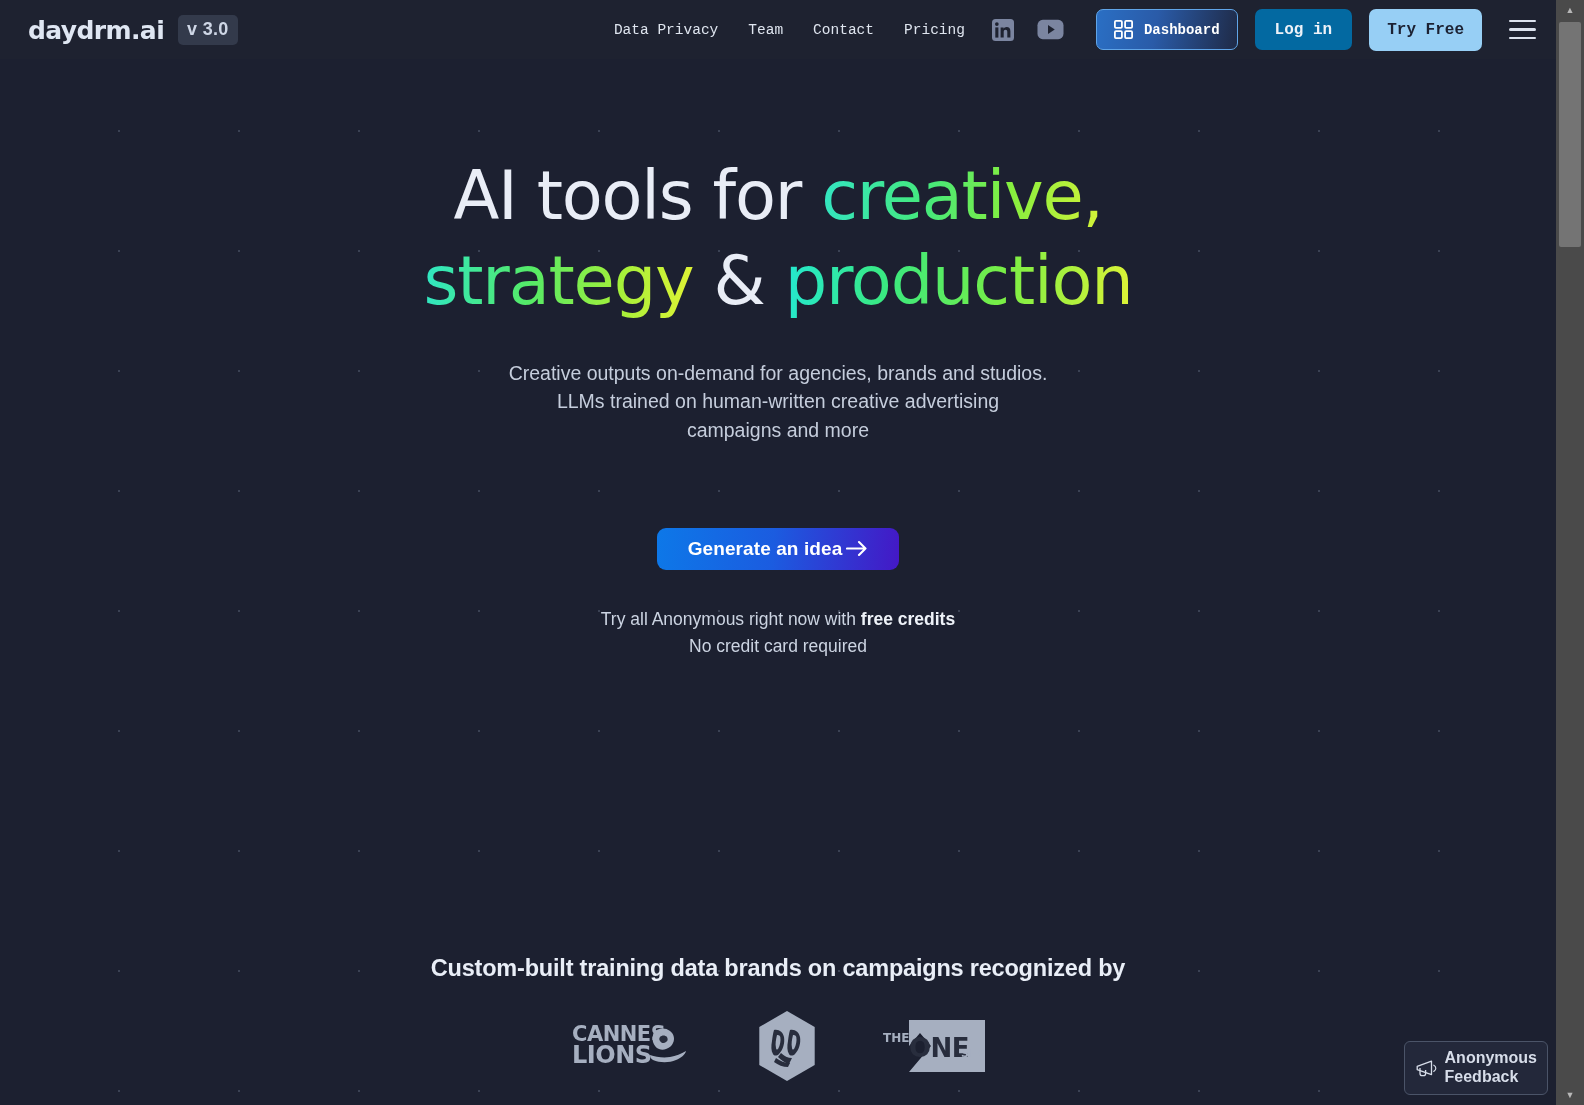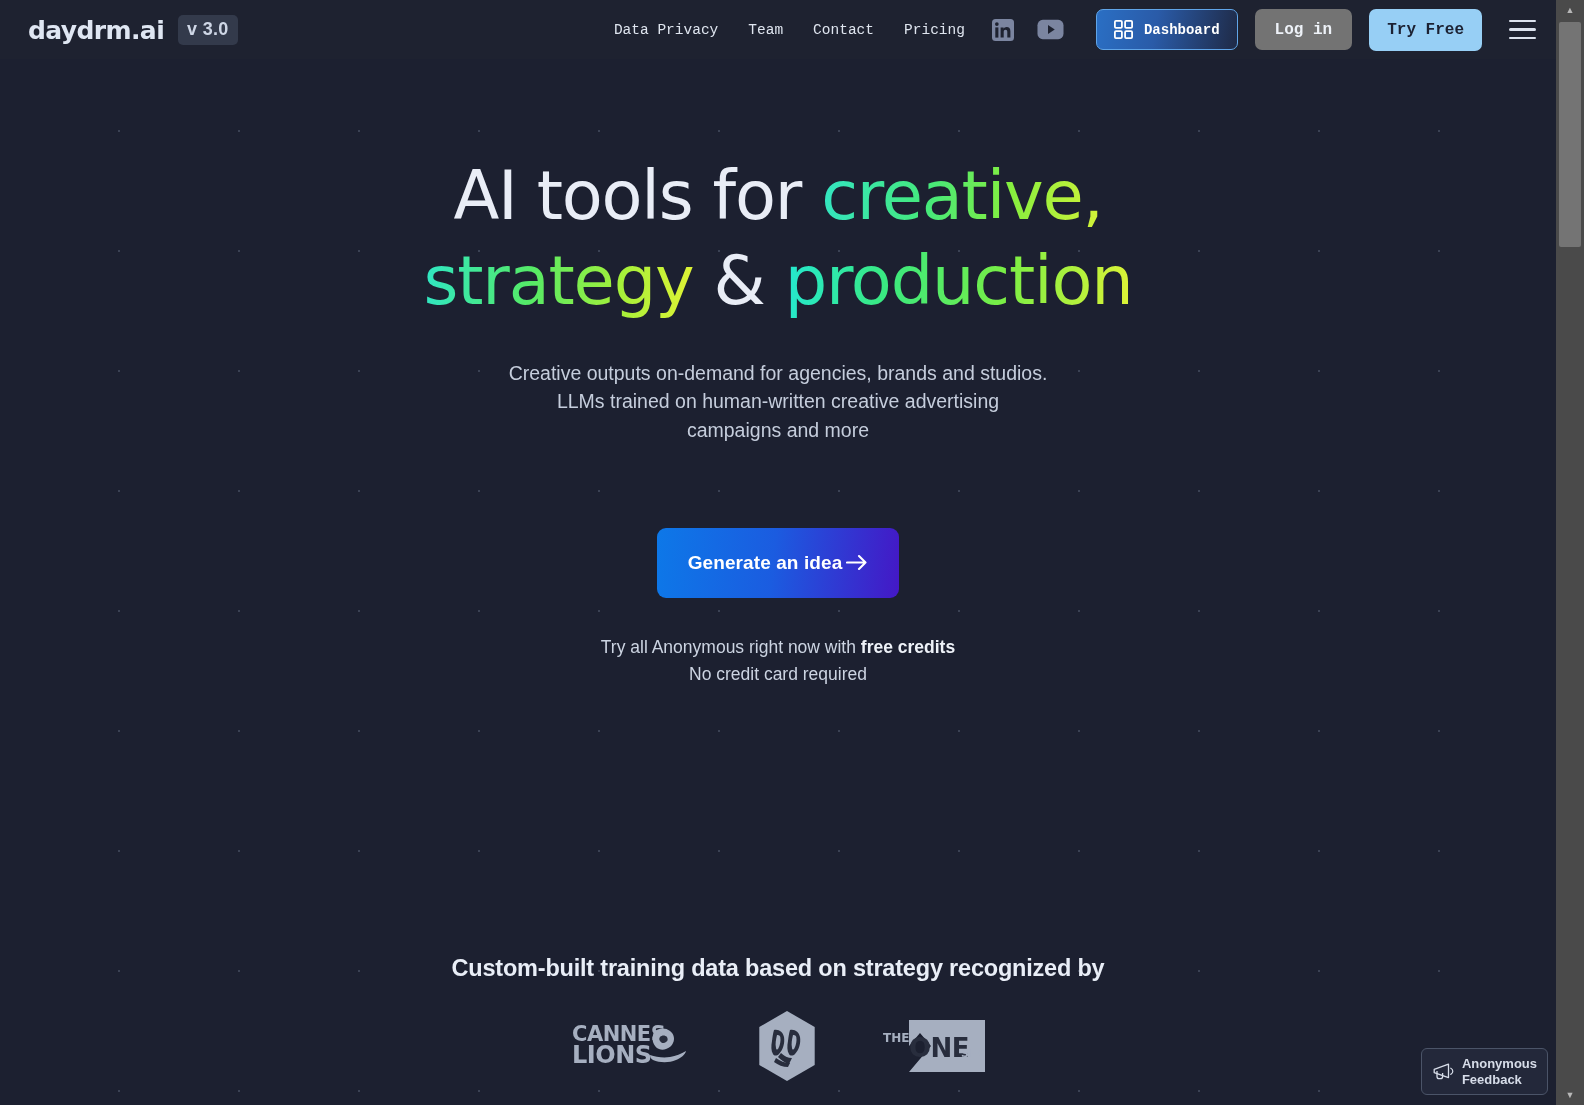--- a/index.html
+++ b/index.html
@@ -114,21 +114,21 @@
     white-space: nowrap;
   }
   .grid-icon { display: block; }
 
   .btn-login {
     height: 41px;
     display: flex; align-items: center;
     padding: 0 20px;
     margin-left: 9px;
     border-radius: 7px;
-    background: #737373;
+    background: #0369a1;
     color: #eef2f8;
     font-size: 16px;
     font-weight: bold;
     white-space: nowrap;
   }
 
   .btn-tryfree {
     height: 42px;
     display: flex; align-items: center;
     padding: 0 18px;
@@ -202,21 +202,21 @@
     font-size: 19.5px;
     line-height: 1.45;
     color: #c5cddc;
   }
 
   .cta-wrap { margin-top: 84px; }
   .btn-generate {
     display: inline-flex;
     align-items: center;
     gap: 4px;
-    height: 70px;
+    height: 42px;
     padding: 0 31px;
     border-radius: 9px;
     background: linear-gradient(95deg, #0d78e8 0%, #1b5ce0 48%, #4418c6 100%);
     color: #ffffff;
     font-size: 19px;
     font-weight: bold;
     letter-spacing: 0.1px;
   }
   .arrow-icon { display: block; }
 
@@ -259,21 +259,21 @@
     right: 36px;
     bottom: 10px;
     display: flex;
     align-items: center;
     gap: 7px;
     padding: 7px 10px;
     border: 1px solid #4b5468;
     border-radius: 6px;
     background: #23283a;
     color: #d7dde9;
-    font-size: 13px;
+    font-size: 16px;
     line-height: 1.18;
     font-weight: bold;
     text-align: left;
   }
   .feedback svg { display: block; flex: none; }
 
   
   .scrollbar {
     position: absolute;
     right: 0; top: 0;
@@ -375,21 +375,21 @@
       </div>
     </div>
 
     <div class="credits">
       <div><span>Try all Anonymous right now with </span><b>free credits</b></div>
       <div>No credit card required</div>
     </div>
   </div>
 
   <div class="awards">
-    <div class="awards-title">Custom-built training data based on strategy recognized by</div>
+    <div class="awards-title">Custom-built training data brands on campaigns recognized by</div>
 
     <div class="awards-row">
 
       <div class="award-logo">
         <svg width="120" height="62" viewBox="0 0 120 62" fill="none" aria-hidden="true">
           <text x="0" y="26" font-family="DejaVu Sans, sans-serif" font-size="21" font-weight="bold" fill="#b2bccd" letter-spacing="-0.5">CANNES</text>
           <text x="0" y="48" font-family="DejaVu Sans, sans-serif" font-size="24" font-weight="bold" fill="#b2bccd" letter-spacing="-0.5">LIONS</text>
           <g fill="#b2bccd">
             <path d="M82 17c4-4 11-5 16-1 4 3 5 8 3 12-1 3-4 5-7 6-2 1-5 1-7 0-3-1-5-4-6-7-1-4 0-8 1-10z"></path>
             <path d="M78 40c6 2 13 3 20 2 6-1 11-3 16-6-1 4-5 7-10 9-7 3-16 3-23 0-2-1-3-3-3-5z"></path>

